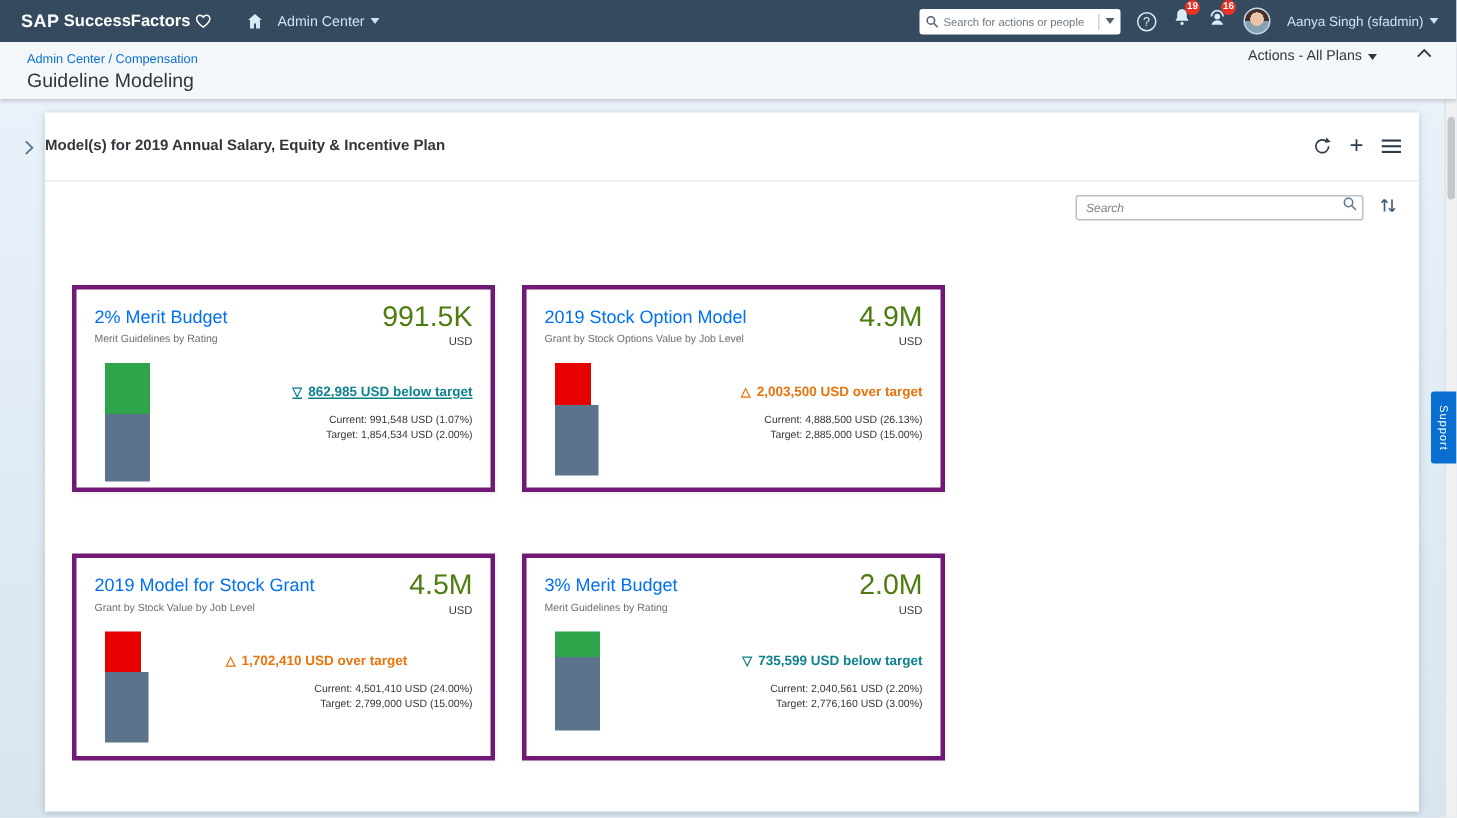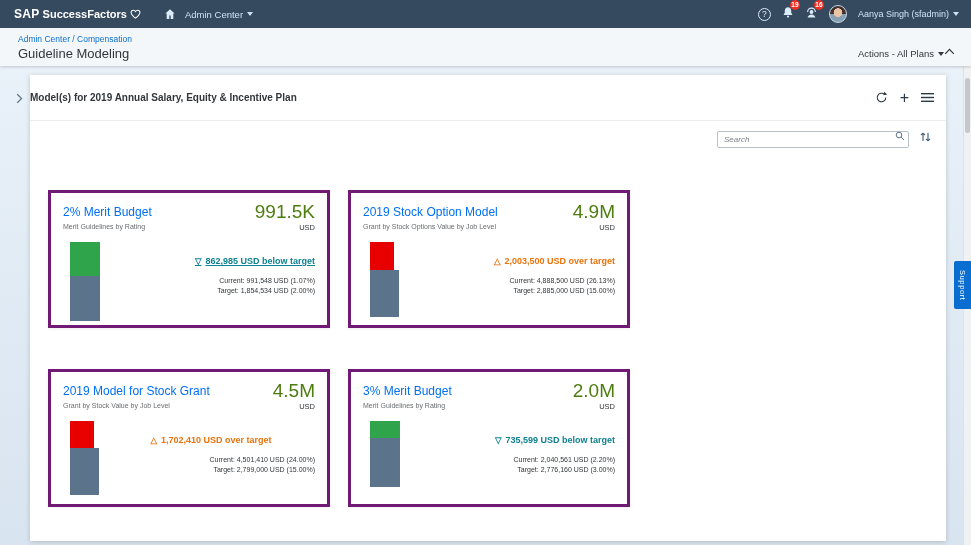--- a/index.html
+++ b/index.html
@@ -33,21 +33,21 @@
       radial-gradient(circle at 50% 42%, #e9c4a6 0 36%, rgba(0,0,0,0) 37%),
       linear-gradient(180deg,#43302a 0 52%, #86a0b4 52%);
     border:1px solid #c7d7e4; }
   .user { display:flex; align-items:center; gap:4px; font-size:9px; color:#cfe2f5; cursor:pointer; }
 
   
   .subheader { position:absolute; top:28px; left:0; right:0; height:38px; background:#f4f7fa;
     box-shadow:0 1px 3px rgba(0,0,0,.18); z-index:5; padding:6px 16px 0 18px; }
   .crumb { font-size:8.5px; color:#0a6ed1; cursor:pointer; }
   .page-title { font-size:13px; color:#32363a; margin-top:2px; }
-  .sub-right { position:absolute; right:16px; top:20px; display:flex; align-items:flex-start; }
+  .sub-right { position:absolute; right:16px; top:4px; display:flex; align-items:flex-start; gap:26px; }
   .actions { font-size:9.5px; color:#32363a; display:flex; gap:4px; align-items:center; cursor:pointer; }
 
   
   .content { position:absolute; top:66px; left:0; right:0; bottom:0;
     background:linear-gradient(180deg,#e9f1f9 0%,#d8e4ef 100%); }
   .expand { position:absolute; left:16px; top:93px; z-index:3; cursor:pointer; display:flex; }
 
   .scrollbar { position:absolute; top:66px; right:0; bottom:0; width:8px; background:#f0f1f3;
     border-left:1px solid #dfe1e4; z-index:4; }
   .thumb { position:absolute; top:12px; left:1px; width:5px; height:55px; background:#c4c8cc; border-radius:3px; }
@@ -108,20 +108,32 @@
     <svg width="12" height="12" viewBox="0 0 12 12">
         <path fill="#dcebf9" d="M6 1.3 1.4 5.4h1.3V11h2.6V7.6h1.4V11h2.6V5.4h1.3z"></path>
       </svg>
   </span>
   <div class="admin">
     <span>Admin Center</span>
     <span class="caret"></span>
   </div>
 
   <div class="tb-right">
+    <div class="tb-search">
+      <span class="tb-icon">
+        <svg width="9" height="9" viewBox="0 0 9 9">
+            <circle cx="3.6" cy="3.6" r="2.5" fill="none" stroke="#54606c" stroke-width="1"></circle>
+            <line x1="5.6" y1="5.6" x2="8.2" y2="8.2" stroke="#54606c" stroke-width="1"></line>
+          </svg>
+      </span>
+      <input placeholder="Search for actions or people" style="">
+      <span class="chev">
+          <span class="caret"></span>
+        </span>
+    </div>
     <div class="help">?</div>
     <div class="icon-wrap">
       <span>
         <svg width="12" height="13" viewBox="0 0 12 13">
             <path fill="#dcebf9" d="M6 1.2C4.1 1.2 2.8 2.6 2.8 4.5v2.3L1.8 8.3v.6h8.4v-.6L9.2 6.8V4.5C9.2 2.6 7.9 1.2 6 1.2z"></path>
             <circle cx="6" cy="10.6" r="1.1" fill="#dcebf9"></circle>
           </svg>
       </span>
       <span class="badge">19</span>
     </div>

